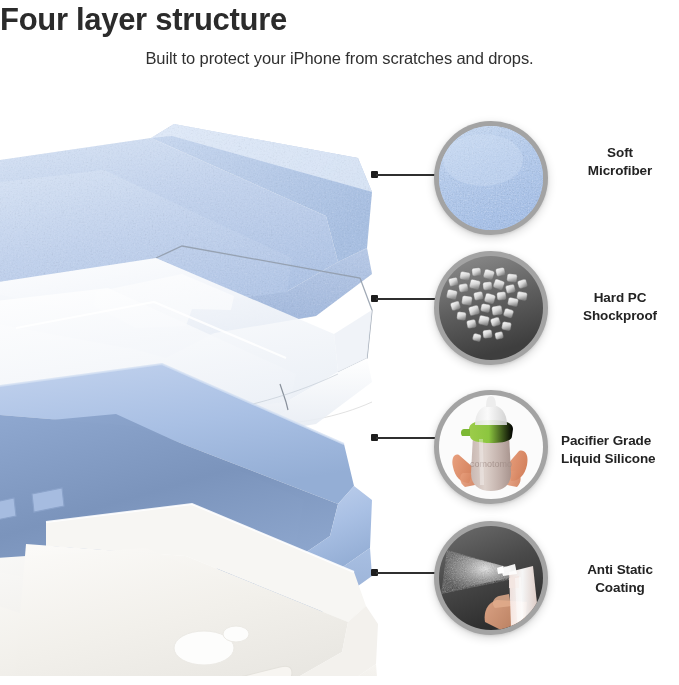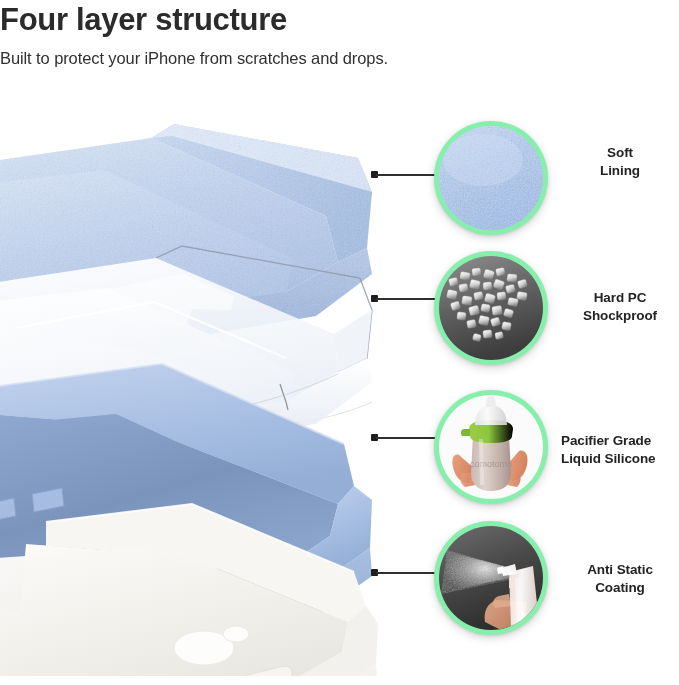--- a/index.html
+++ b/index.html
@@ -27,21 +27,21 @@
     font-weight: 700;
     letter-spacing: -0.3px;
     color: #2b2b2b;
     line-height: 40px;
   }
   #page-subtitle {
     position: absolute;
     left: 0;
     top: 46px;
     width: 679px;
-    text-align: left;
+    text-align: center;
     font-size: 16.5px;
     font-weight: 400;
     color: #303030;
     line-height: 24px;
     letter-spacing: -0.1px;
   }
 
   
   #product-stack {
     position: absolute;
@@ -79,21 +79,21 @@
     height: 7px;
     background: #1d1d1d;
     border-radius: 1px;
   }
 
   .thumb {
     position: absolute;
     width: 114px;
     height: 114px;
     border-radius: 50%;
-    background: #86efac;
+    background: #a3a3a3;
     padding: 5px;
     box-sizing: border-box;
     box-shadow: 0 3px 10px rgba(0,0,0,0.16), 0 1px 3px rgba(0,0,0,0.10);
   }
   .thumb-inner {
     width: 100%;
     height: 100%;
     border-radius: 50%;
     overflow: hidden;
     position: relative;
@@ -306,21 +306,21 @@
         </defs>
         <rect width="104" height="104" fill="url(#mfBG)"></rect>
         <rect width="104" height="104" fill="url(#mfBG)" filter="url(#mfNoise)"></rect>
         <ellipse cx="44" cy="34" rx="40" ry="26" fill="#d4e2f6" opacity="0.35"></ellipse>
       </svg>
     </div>
   </div>
 
   <div class="callout-label label-center" style="left:564px; top:144px; width:112px;">
     <div>Soft</div>
-    <div>Lining</div>
+    <div>Microfiber</div>
   </div>
 
   <div class="leader-dot" style="left:371px; top:295px;"></div>
   <div class="leader-line" style="left:376px; top:298px; width:62px;"></div>
 
   <div class="thumb" style="left:434px; top:251px;">
     <div class="thumb-inner">
       <svg width="104" height="104" viewBox="0 0 104 104">
         <defs>
           <linearGradient id="pcBG" x1="0" y1="0" x2="0.3" y2="1">

